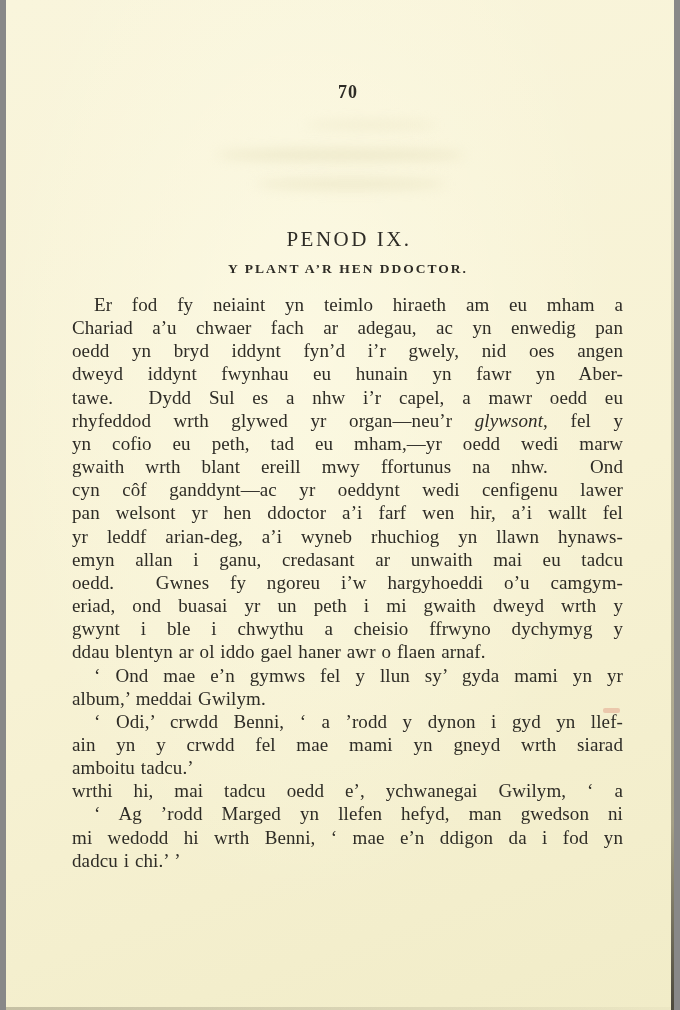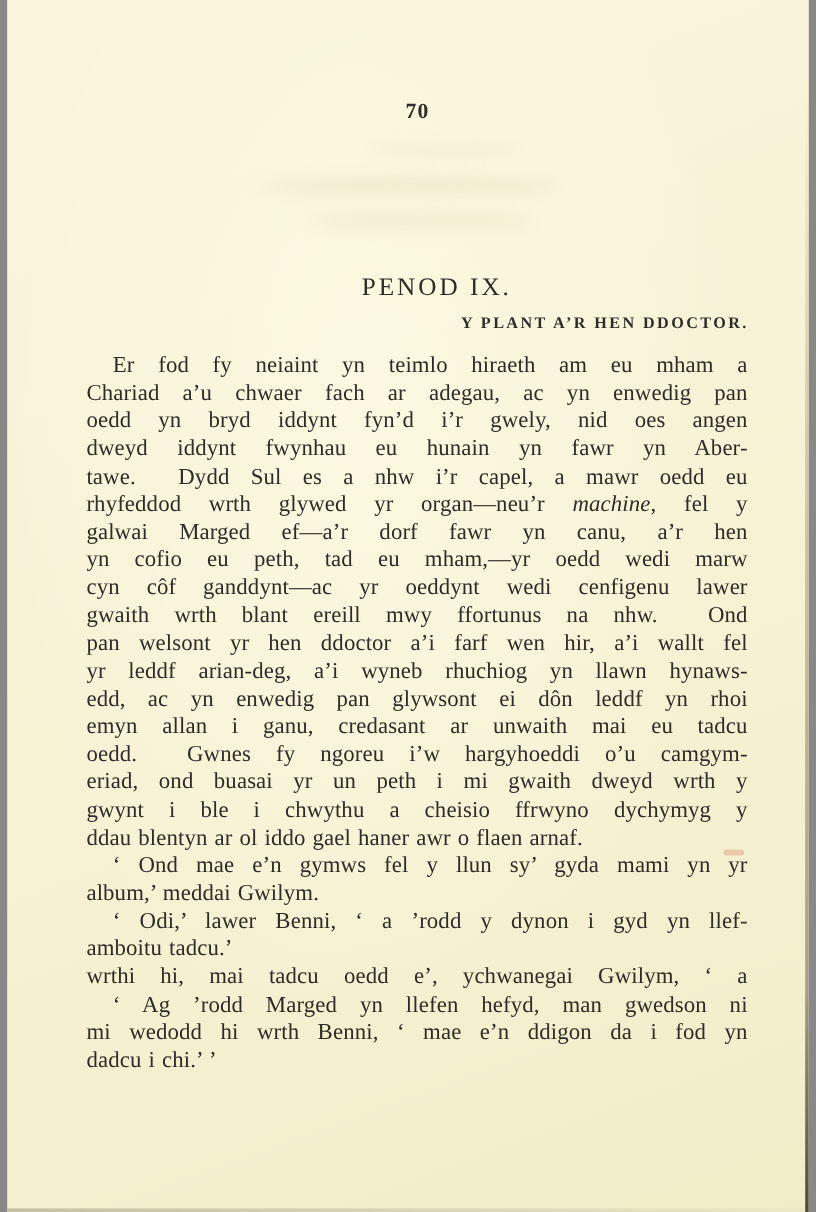--- a/index.html
+++ b/index.html
@@ -37,26 +37,26 @@
   .margin-mark {
     position:absolute; left:597px; top:708px; width:17px; height:5px;
     border-radius:2px; opacity:.8; filter:blur(.4px);
   }
   .page-number {
     position:absolute; top:82px; left:66px; width:552px;
     text-align:center; font-size:18px; font-weight:bold;
     letter-spacing:1px;
   }
   .chapter-heading {
-    position:absolute; top:227px; left:82px; width:552px;
+    position:absolute; top:227px; left:67px; width:552px;
     text-align:center; font-size:21px; letter-spacing:2.5px;
   }
   .chapter-subheading {
     position:absolute; top:261px; left:66px; width:552px;
-    text-align:right; font-size:13.5px; font-weight:bold; letter-spacing:2px;
+    text-align:center; font-size:13.5px; font-weight:bold; letter-spacing:2px;
   }
   .body-text {
     position:absolute; top:293px; left:66px; width:551px;
     font-size:19px; line-height:23.15px; letter-spacing:.1px;
     word-spacing:1px;
   }
   .line { text-align:justify; text-align-last:justify; }
   .line.last { text-align-last:left; }
   .line.first { text-indent:22px; }
   .line i { font-style:italic; }
@@ -75,40 +75,39 @@
 
   <div class="chapter-subheading">Y PLANT A’R HEN DDOCTOR.</div>
 
   <div class="body-text">
       <div>
         <div class="line first"><span>Er fod fy neiaint yn teimlo hiraeth am eu mham a</span></div>
         <div class="line"><span>Chariad a’u chwaer fach ar adegau, ac yn enwedig pan</span></div>
         <div class="line"><span>oedd yn bryd iddynt fyn’d i’r gwely, nid oes angen</span></div>
         <div class="line"><span>dweyd iddynt fwynhau eu hunain yn fawr yn Aber-</span></div>
         <div class="line"><span>tawe.&nbsp; Dydd Sul es a nhw i’r capel, a mawr oedd eu</span></div>
-        <div class="line"><span>rhyfeddod wrth glywed yr organ—neu’r </span><i>machine</i><span>, fel y</span></div>
-        <div class="line"><span>galwai Marged ef—a’r dorf fawr yn canu, a’r hen</span></div>
+        <div class="line"><span>rhyfeddod wrth glywed yr organ—neu’r </span><i>glywsont</i><span>, fel y</span></div>
         <div class="line"><span>yn cofio eu peth, tad eu mham,—yr oedd wedi marw</span></div>
+        <div class="line"><span>gwaith wrth blant ereill mwy ffortunus na nhw.&nbsp; Ond</span></div>
         <div class="line"><span>cyn côf ganddynt—ac yr oeddynt wedi cenfigenu lawer</span></div>
-        <div class="line"><span>gwaith wrth blant ereill mwy ffortunus na nhw.&nbsp; Ond</span></div>
         <div class="line"><span>pan welsont yr hen ddoctor a’i farf wen hir, a’i wallt fel</span></div>
         <div class="line"><span>yr leddf arian-deg, a’i wyneb rhuchiog yn llawn hynaws-</span></div>
-        <div class="line"><span>edd, ac yn enwedig pan glywsont ei dôn leddf yn rhoi</span></div>
         <div class="line"><span>emyn allan i ganu, credasant ar unwaith mai eu tadcu</span></div>
         <div class="line"><span>oedd.&nbsp; Gwnes fy ngoreu i’w hargyhoeddi o’u camgym-</span></div>
         <div class="line"><span>eriad, ond buasai yr un peth i mi gwaith dweyd wrth y</span></div>
         <div class="line"><span>gwynt i ble i chwythu a cheisio ffrwyno dychymyg y</span></div>
         <div class="line last"><span>ddau blentyn ar ol iddo gael haner awr o flaen arnaf.</span></div>
       </div>
       <div>
         <div class="line first"><span>‘ Ond mae e’n gymws fel y llun sy’ gyda mami yn yr</span></div>
         <div class="line last"><span>album,’ meddai Gwilym.</span></div>
       </div>
       <div>
-        <div class="line first"><span>‘ Odi,’ lawer Benni, ‘ a ’rodd y dynon i gyd yn llef-</span></div>
+        <div class="line first"><span>‘ Odi,’ crwdd Benni, ‘ a ’rodd y dynon i gyd yn llef-</span></div>
+        <div class="line"><span>ain yn y crwdd fel mae mami yn gneyd wrth siarad</span></div>
         <div class="line last"><span>amboitu tadcu.’</span></div>
       </div>
       <div>
         <div class="line"><span>wrthi hi, mai tadcu oedd e’, ychwanegai Gwilym, ‘ a</span></div>
         <div class="line first"><span>‘ Ag ’rodd Marged yn llefen hefyd, man gwedson ni</span></div>
         <div class="line"><span>mi wedodd hi wrth Benni, ‘ mae e’n ddigon da i fod yn</span></div>
         <div class="line last"><span>dadcu i chi.’ ’</span></div>
       </div>
     </div>
 

